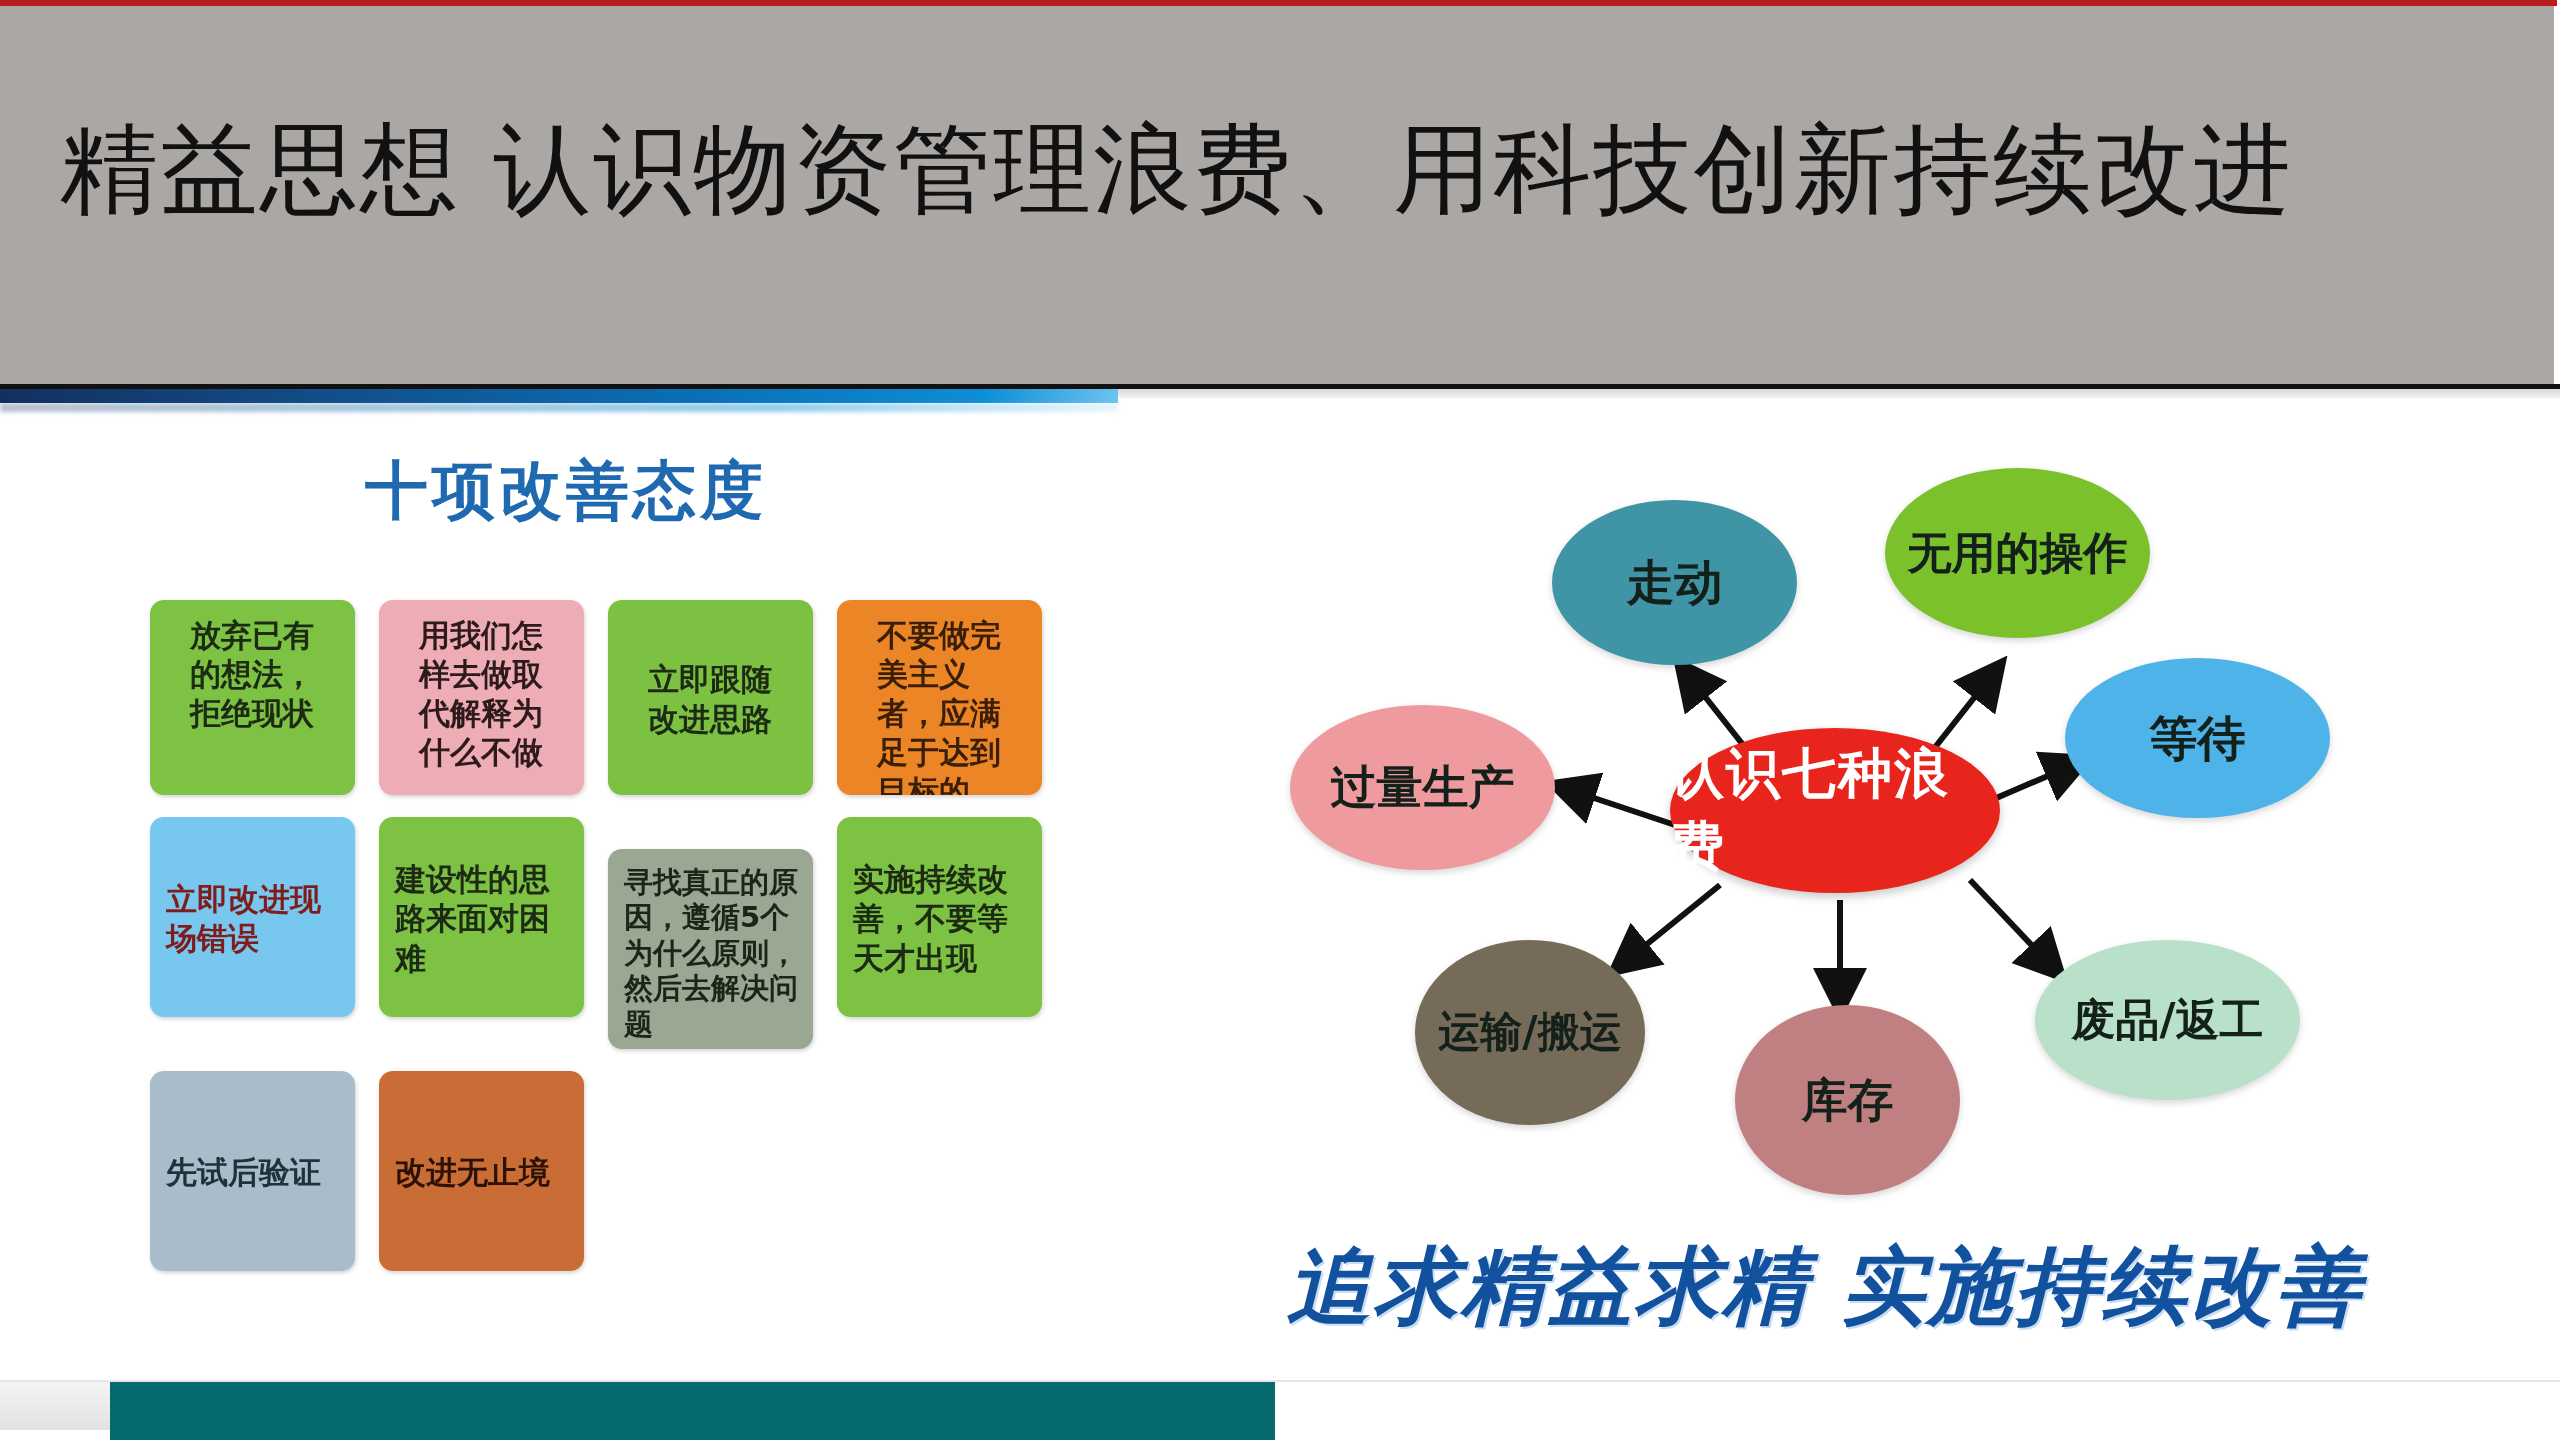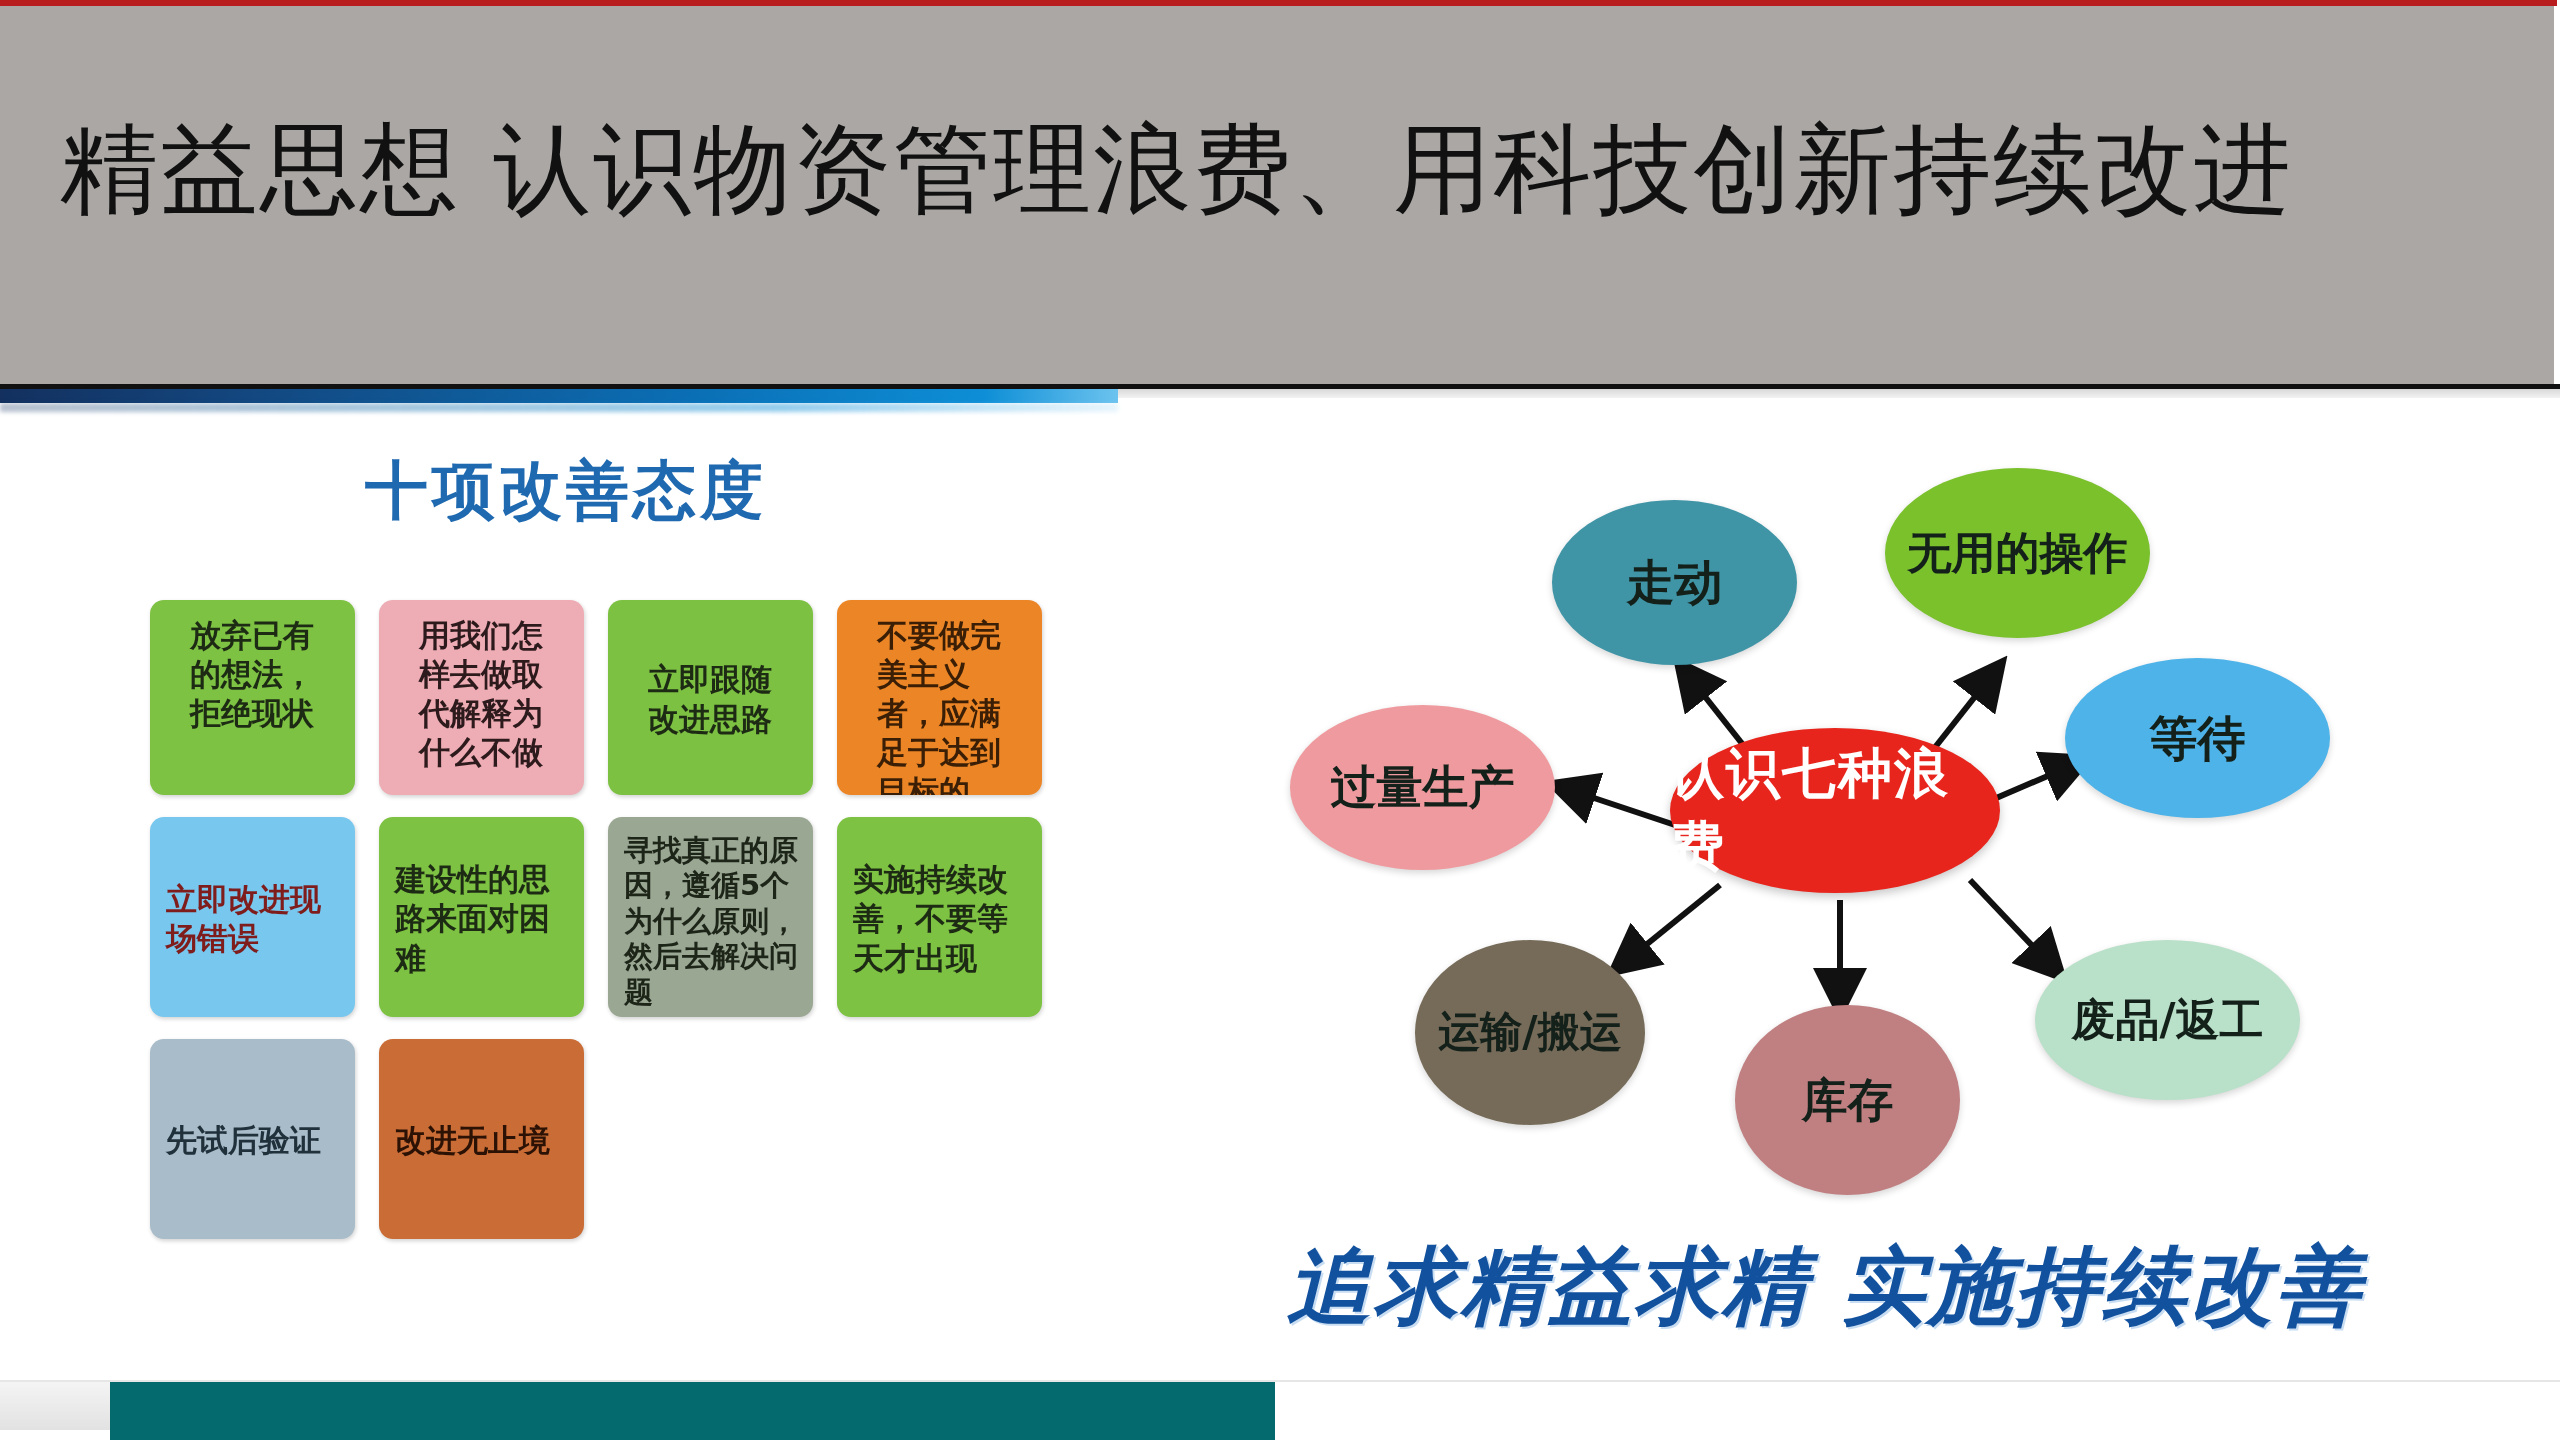--- a/index.html
+++ b/index.html
@@ -82,21 +82,21 @@
   .r2 .card{height:200px;}
   .r3 .card{height:200px;}
   .bg-green{background:#7dc242;}
   .bg-green2{background:#7cc142;}
   .bg-pink{background:#eeacb4;color:#2d1a1c;}
   .bg-orange{background:#ec8526;color:#3a1f06;}
   .bg-blue{background:#77c7ef;color:#7f1d1d;}
   .bg-gray{background:#9aa793;color:#1d2418;}
   .bg-steel{background:#a8bcc9;color:#21313c;}
   .bg-rust{background:#ca6c35;color:#2b1205;}
-  .card.small{font-size:29px;line-height:1.22;}
+  .card.small{font-size:29px;line-height:1.22;margin-top:32px;}
   .card.center{display:flex;align-items:center;}
 
   
   .panel-right{position:absolute;left:1180px;top:430px;width:1290px;height:950px;}
   .bubbles{position:absolute;left:0;top:0;width:1290px;height:800px;}
   .bubble{
     position:absolute;border-radius:50%;
     display:flex;align-items:center;justify-content:center;
     font-weight:bold;color:#14201a;text-align:center;
     box-shadow:0 3px 7px rgba(0,0,0,.16);

